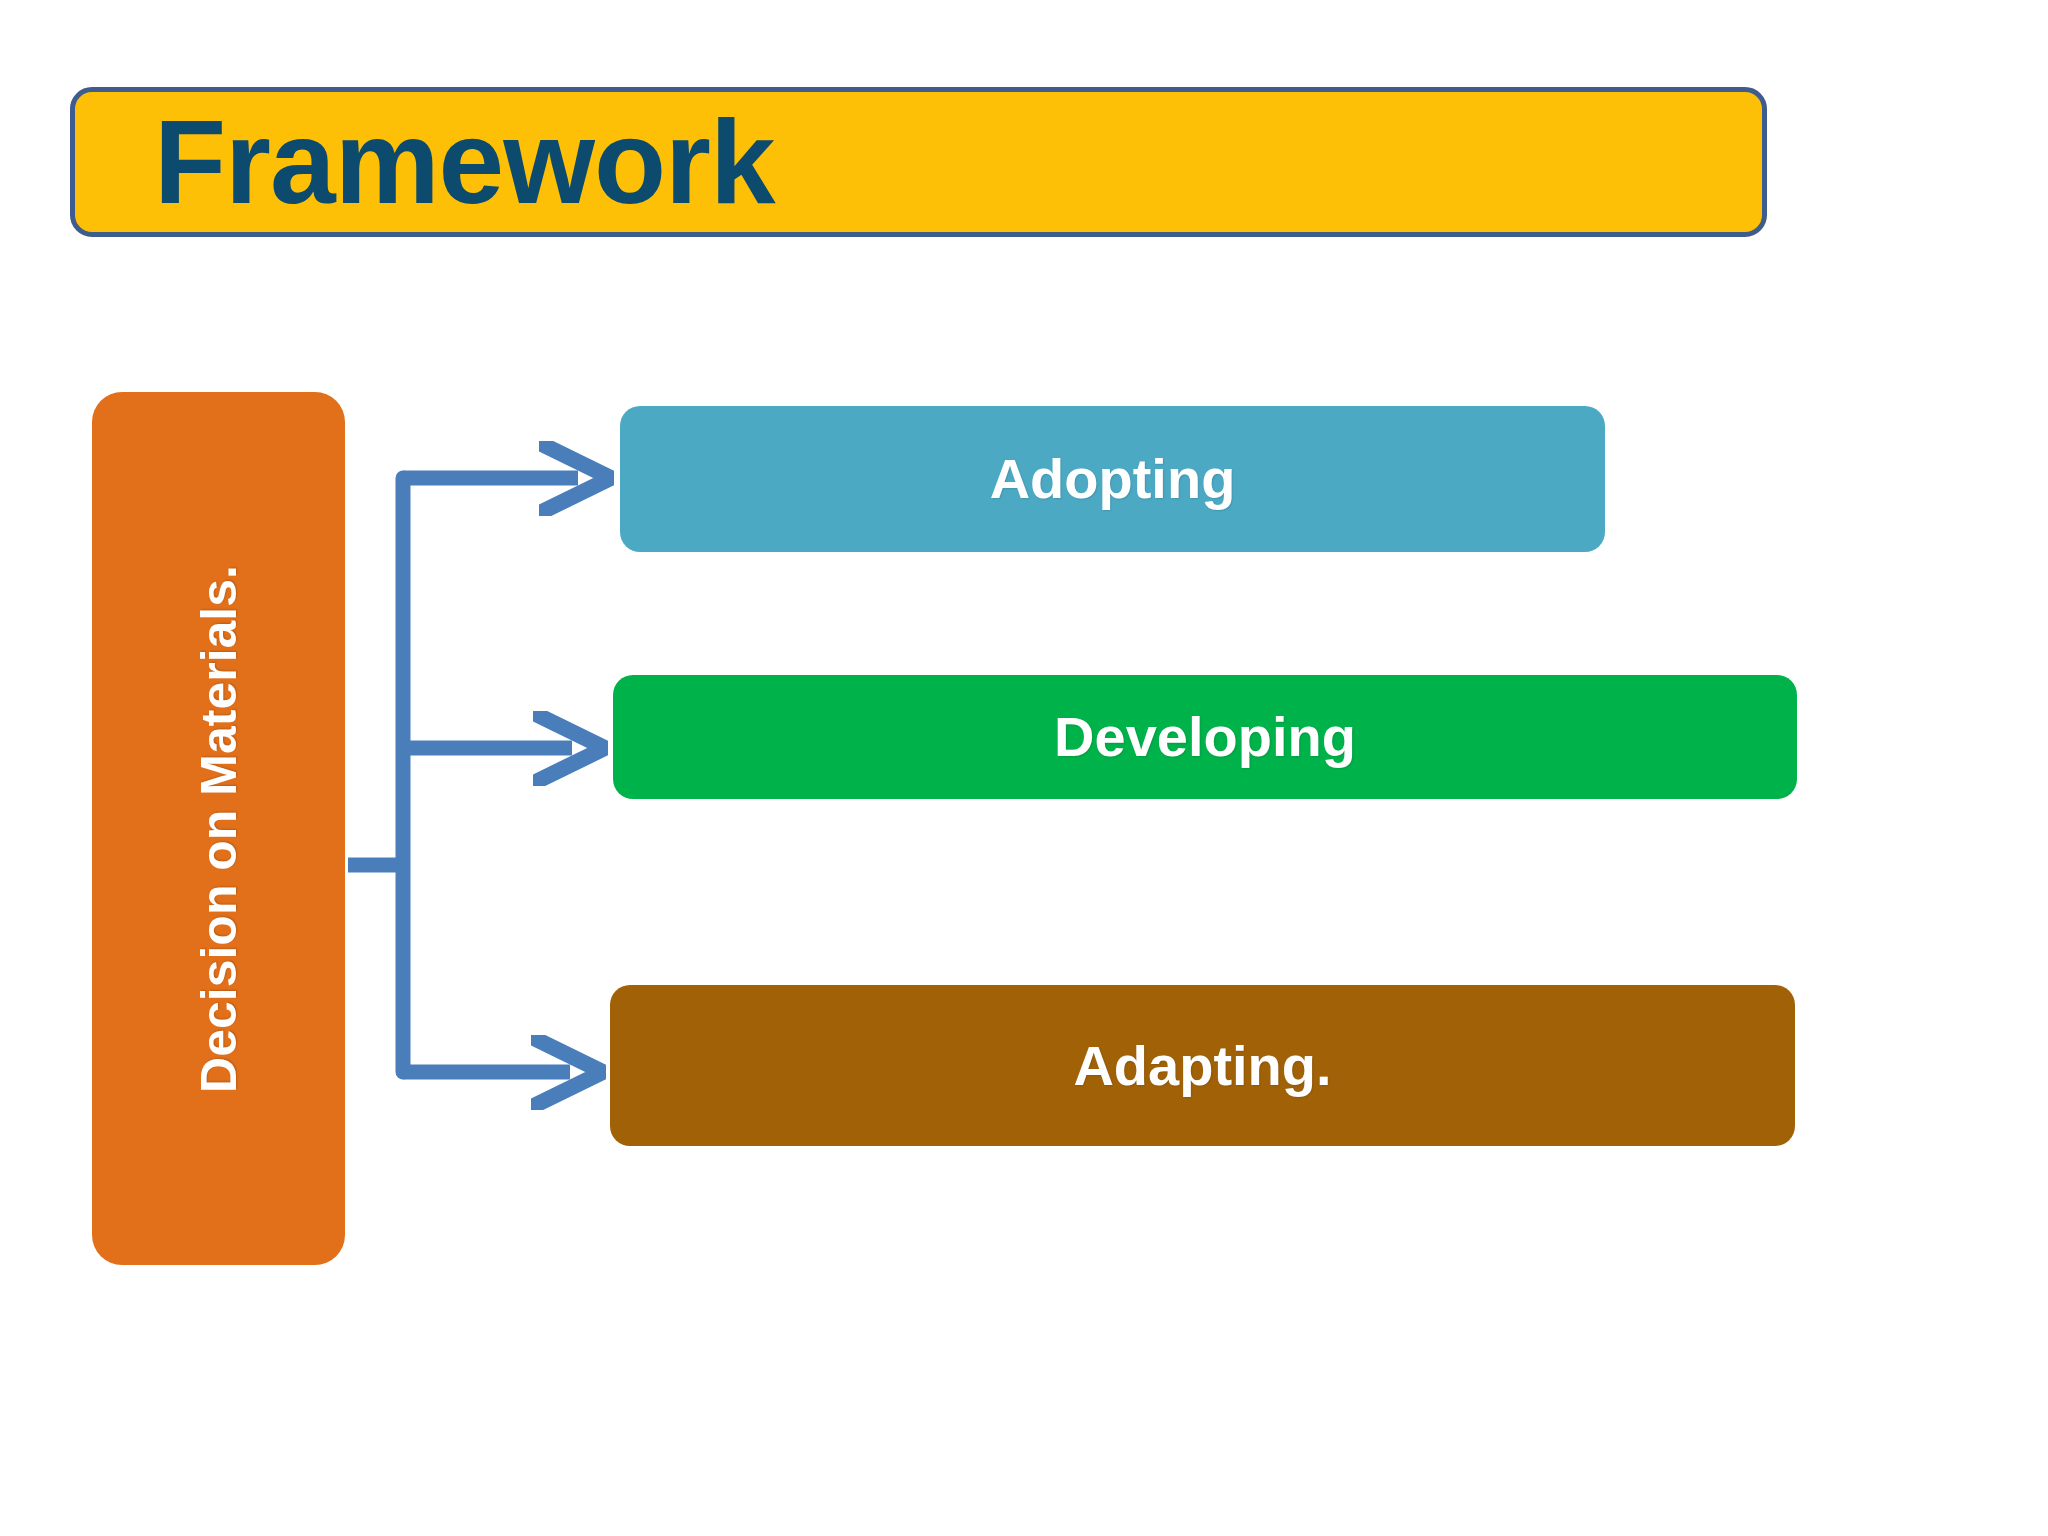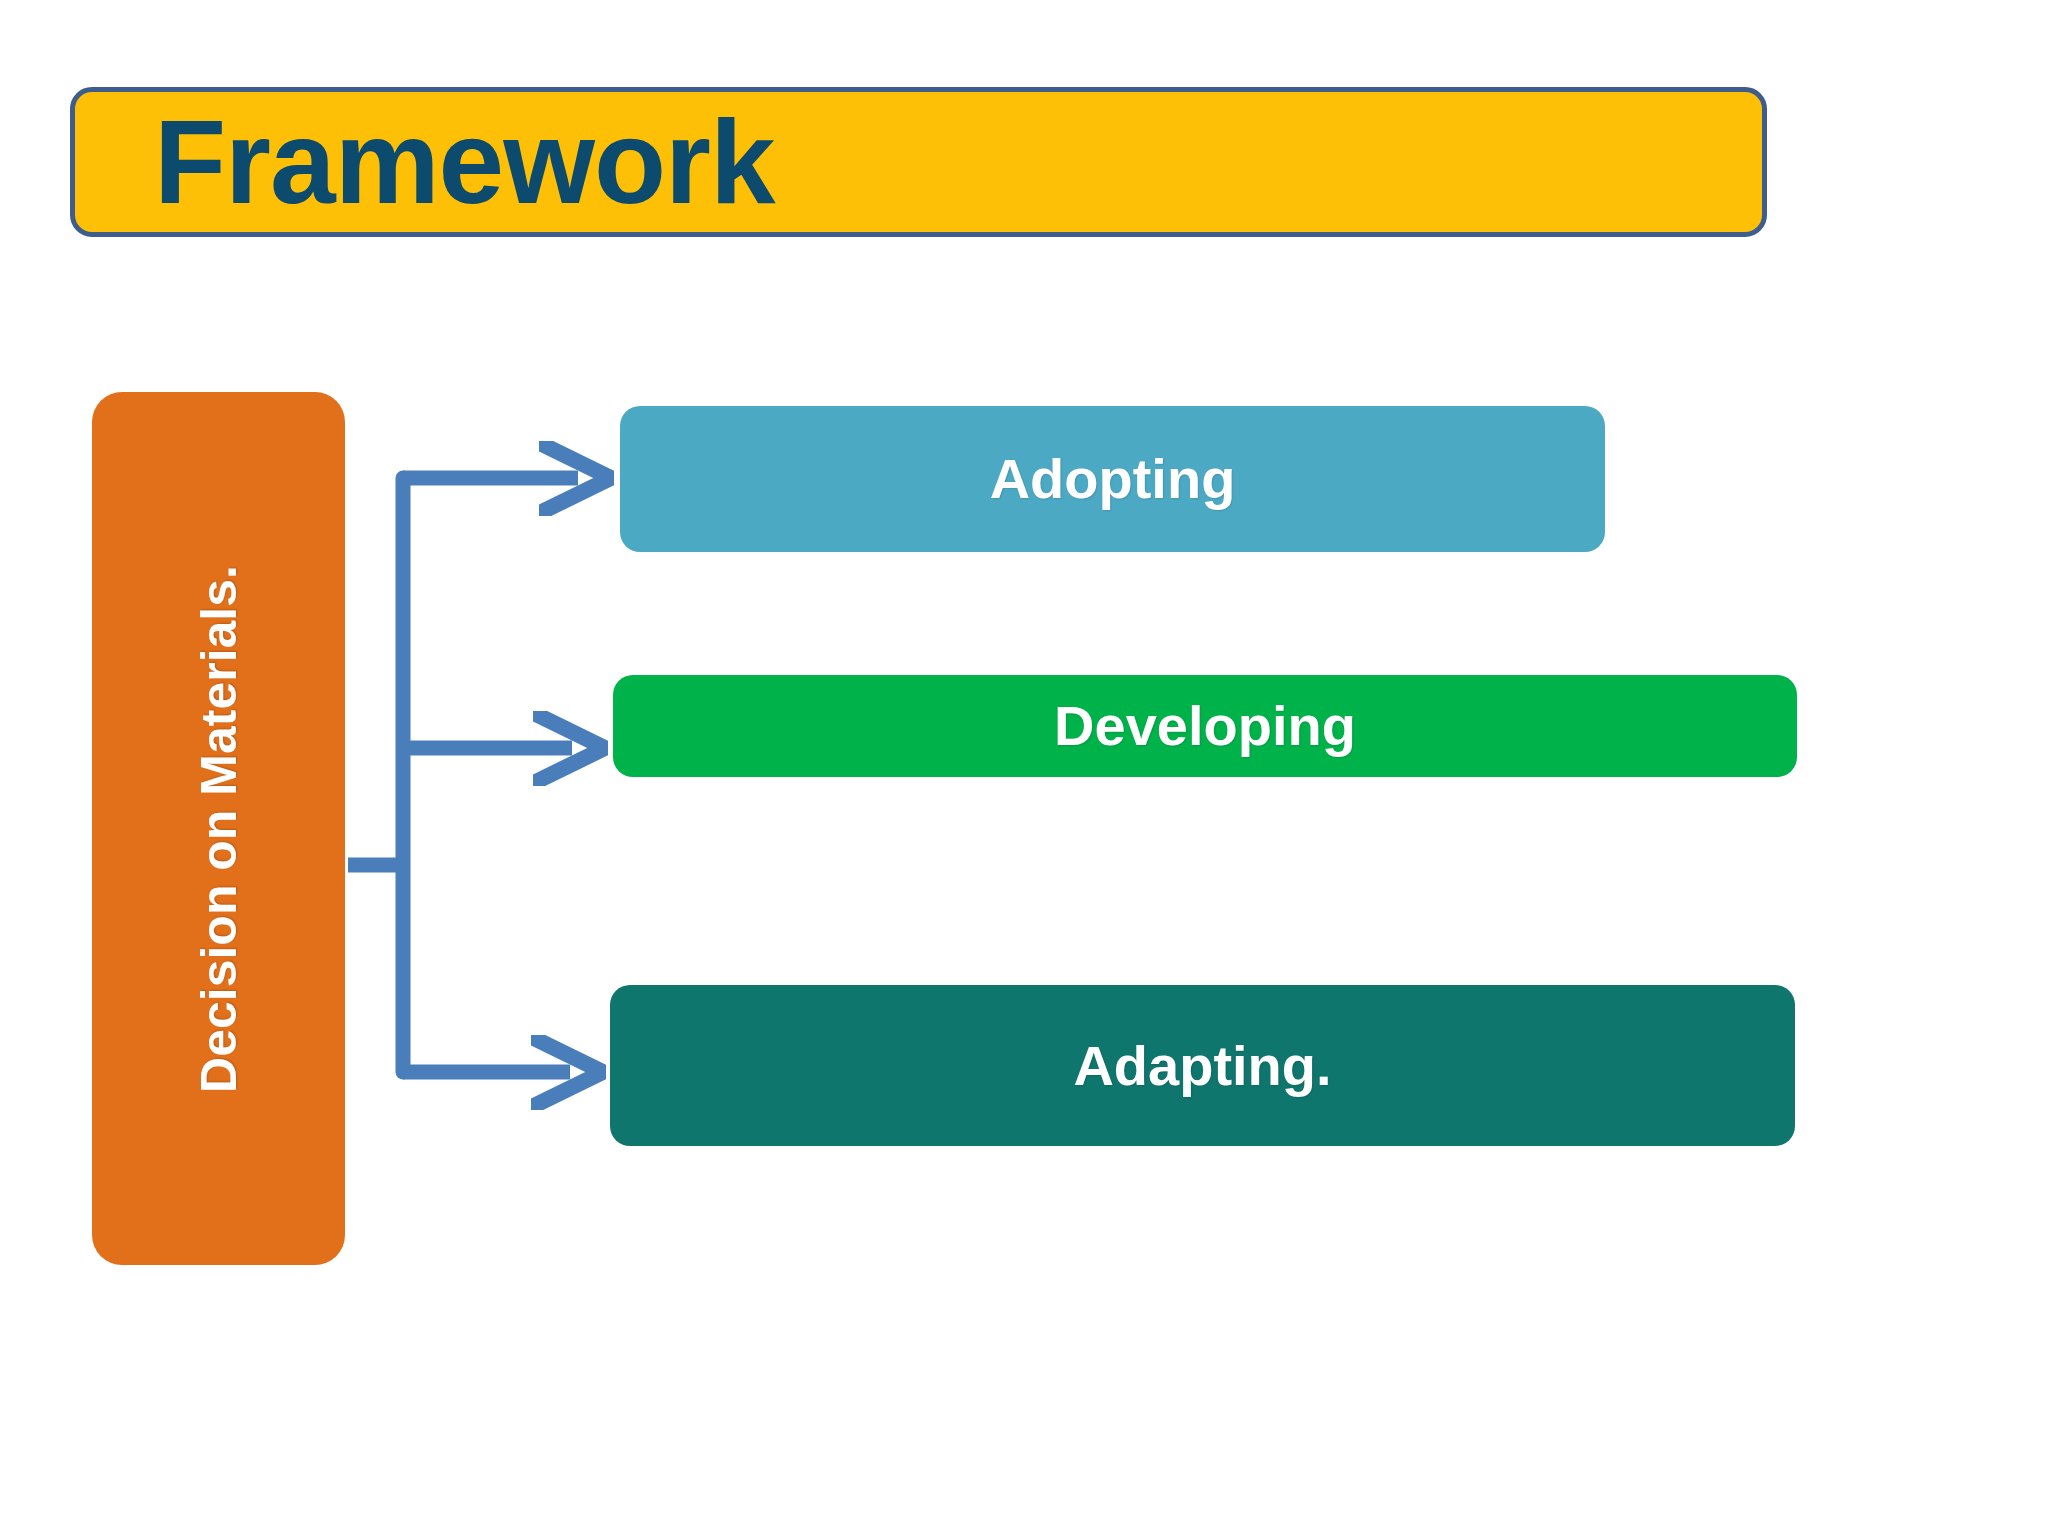--- a/index.html
+++ b/index.html
@@ -80,26 +80,26 @@
     color: #ffffff;
     line-height: 1;
     white-space: nowrap;
     text-shadow: 1px 1px 2px rgba(0,0,0,0.12);
   }
   #option-box-0 {
     left: 620px;  top: 406px;  width: 985px; height: 146px;
     background: #4CA9C4;
   }
   #option-box-1 {
-    left: 613px;  top: 675px;  width: 1184px; height: 102px;
+    left: 613px;  top: 675px;  width: 1184px; height: 124px;
     background: #00B24A;
   }
   #option-box-2 {
     left: 610px;  top: 985px;  width: 1185px; height: 161px;
-    background: #0f766e;
+    background: #a16207;
   }
 
   
   #connector-layer {
     position: absolute;
     left: 0;
     top: 0;
     width: 2048px;
     height: 1536px;
     pointer-events: none;

